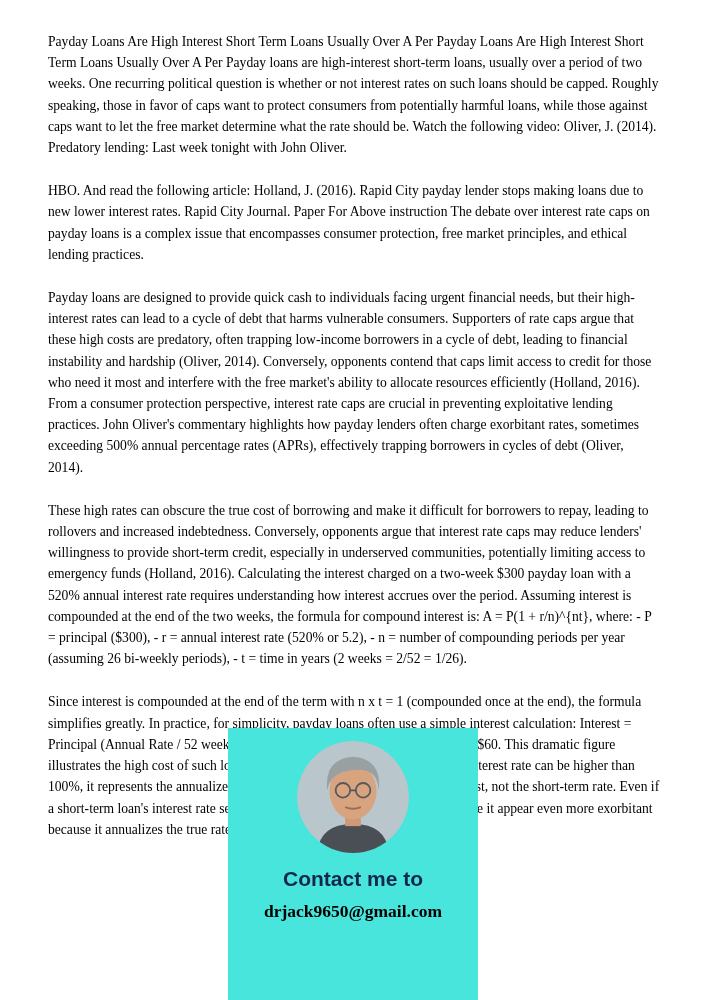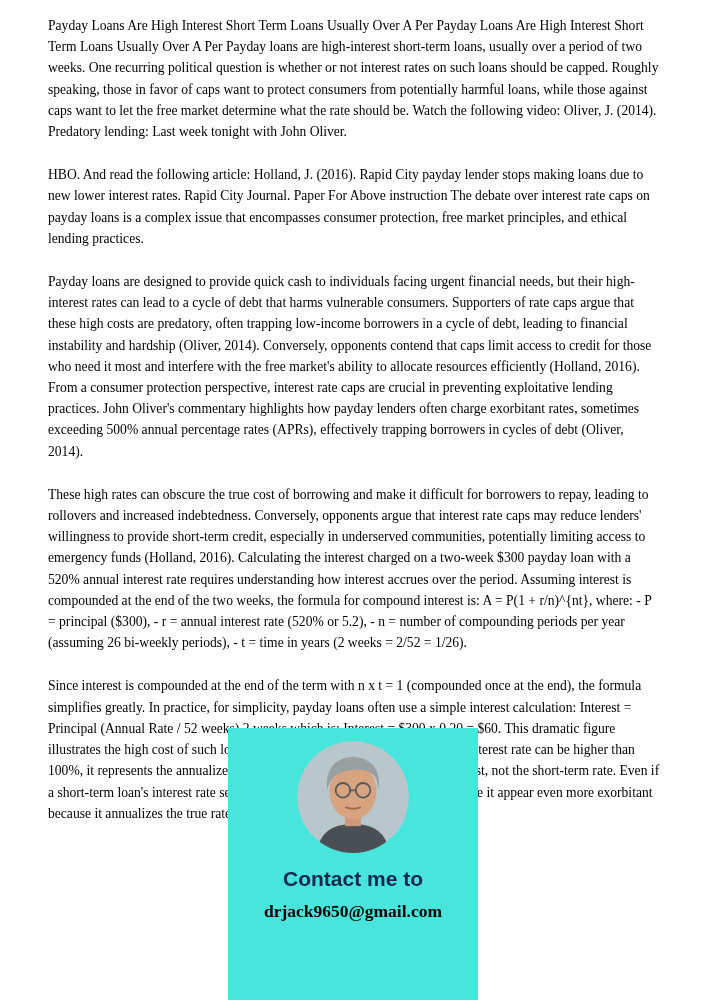--- a/index.html
+++ b/index.html
@@ -9,21 +9,21 @@
   }
   body {
     width: 708px;
     height: 1000px;
     position: relative;
     overflow: hidden;
     font-family: "Liberation Serif", serif;
   }
   .doc {
     position: absolute;
-    top: 15px;
+    top: 31px;
     left: 48px;
     width: 613px;
     font-size: 13.6px;
     line-height: 21.2px;
     color: #000000;
     text-align: left;
   }
   .doc p {
     margin: 0 0 22px 0;
   }

